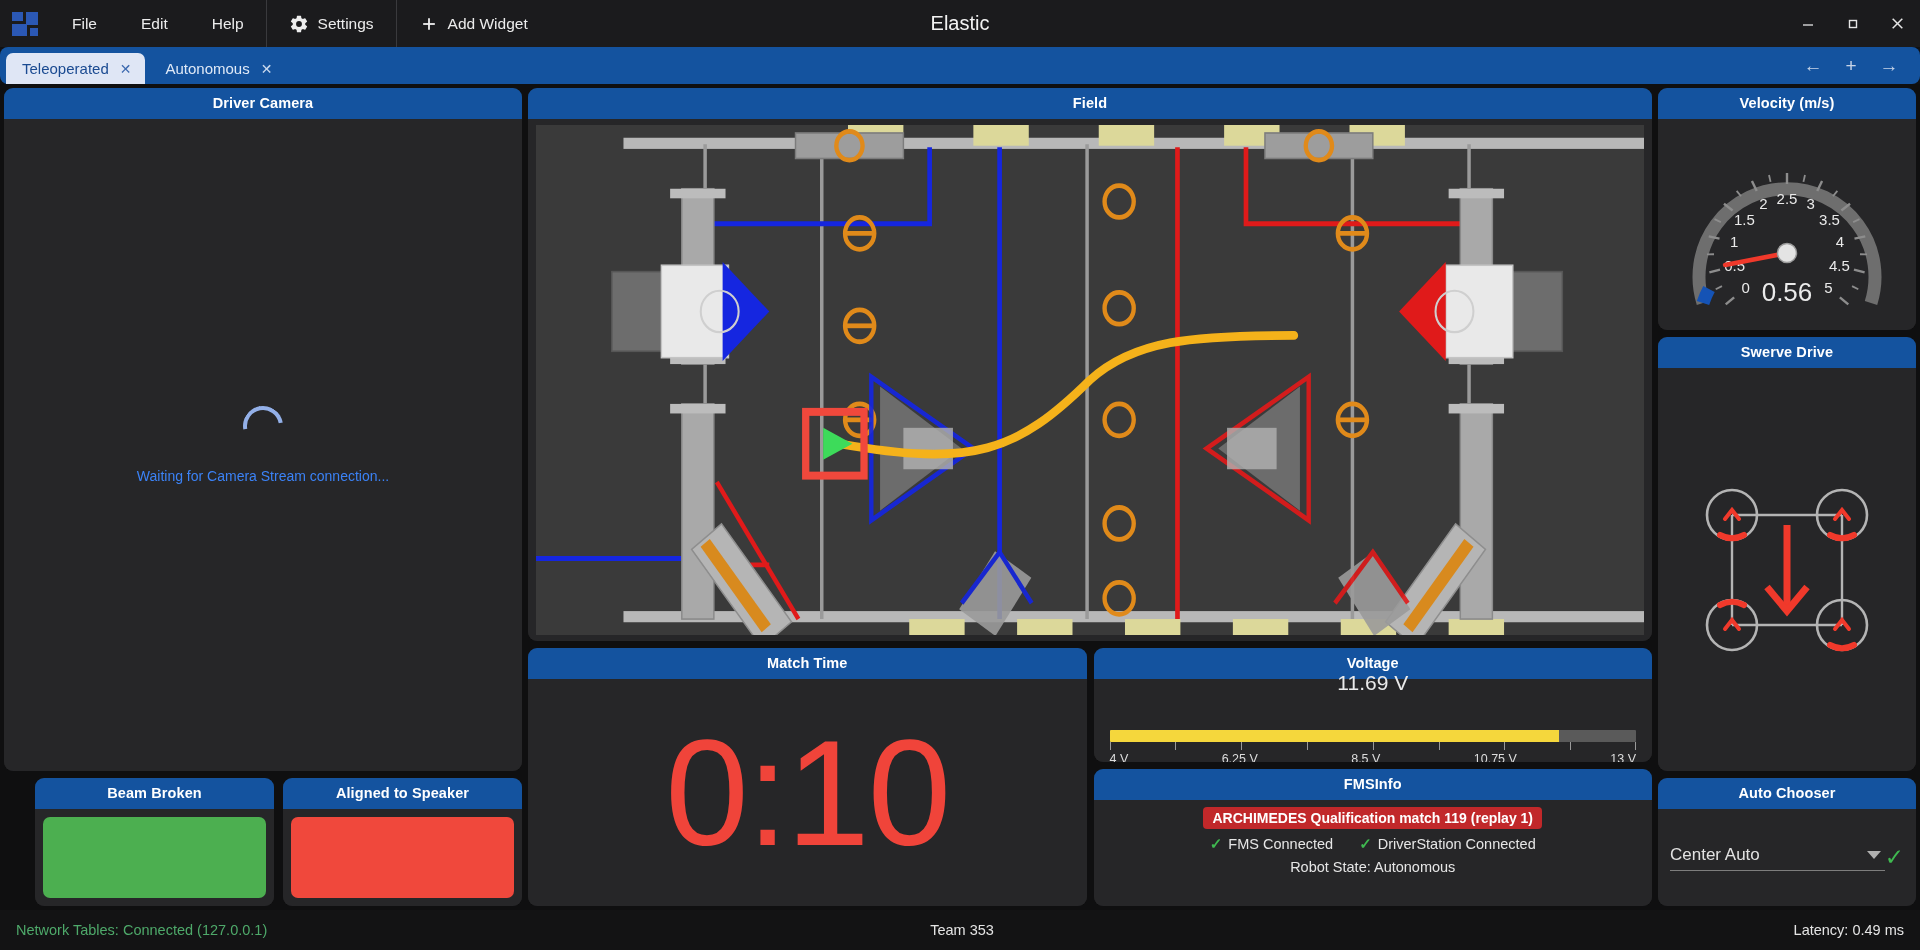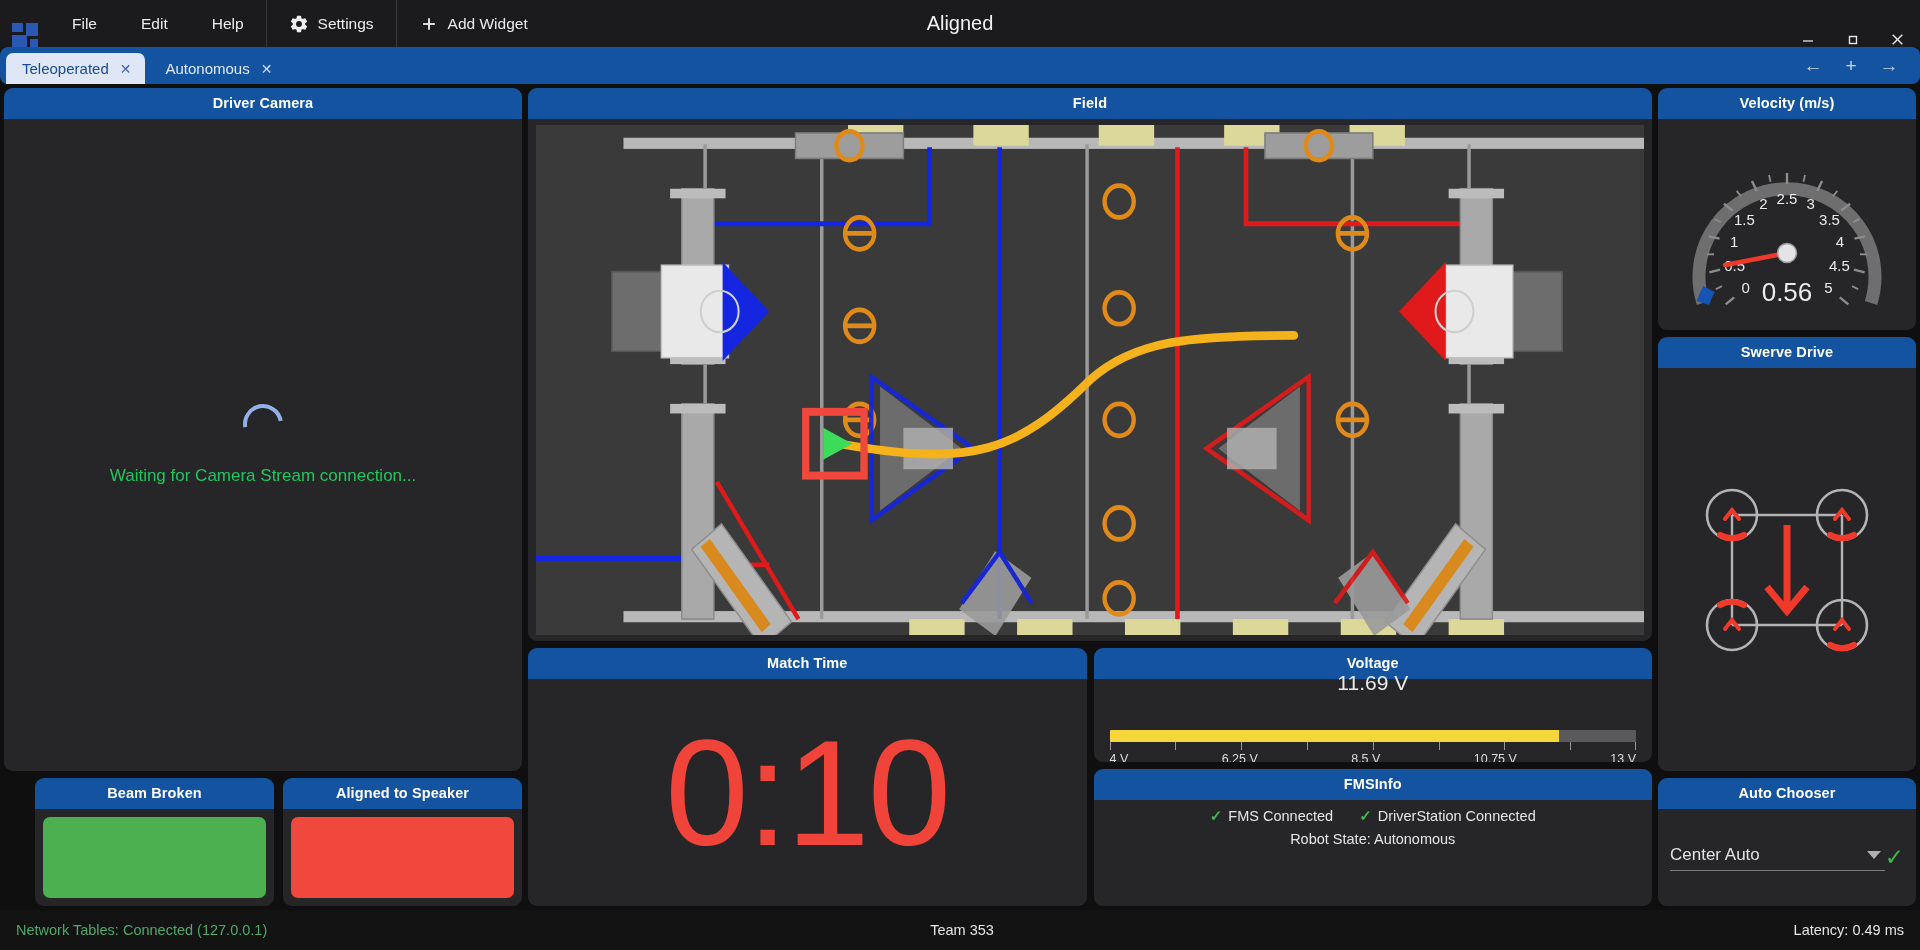--- a/index.html
+++ b/index.html
@@ -6,21 +6,21 @@
   html,body {
     width:1920px; height:950px; overflow:hidden;
     background:#0f0f10;
     font-family:"Liberation Sans", sans-serif;
     color:#e8e8e8;
   }
   #app { width:1920px; height:950px; display:flex; flex-direction:column; background:#111112; }
 
   
   .titlebar {
-    height:47px; background:#1b1b1d; display:flex; align-items:flex-end;
+    height:47px; background:#1b1b1d; display:flex; align-items:center;
     position:relative; flex:0 0 47px;
   }
   .logo-wrap { width:50px; display:flex; align-items:center; justify-content:center; }
   .logo { width:26px; height:24px; position:relative; }
   .logo i { position:absolute; background:#2b58b5; }
   .logo i:nth-child(1){ left:0; top:0; width:11px; height:9px;}
   .logo i:nth-child(2){ left:14px; top:0; width:12px; height:13px;}
   .logo i:nth-child(3){ left:0; top:12px; width:15px; height:12px;}
   .logo i:nth-child(4){ left:18px; top:16px; width:8px; height:8px;}
 
@@ -76,21 +76,21 @@
   .wbody { flex:1 1 auto; position:relative; min-height:0; display:flex; }
 
   
   .cam { flex:1; display:flex; flex-direction:column; align-items:center; justify-content:center;
          background:#262628; gap:22px; }
   .spinner {
     width:40px; height:40px; border-radius:50%;
     border:4px solid #93b0e8; border-right-color:transparent; border-bottom-color:transparent;
     transform:rotate(35deg);
   }
-  .cam-text { font-size:17px; color:#22c55e; }
+  .cam-text { font-size:14px; color:#3b82f6; }
 
   
   .bool-row { display:flex; gap:9px; flex:0 0 128px;padding-left:31px; }
   .bool-w { flex:1; }
   .bool-fill { margin:8px; border-radius:7px; flex:1; }
 
   
   .field-body { background:#262628; padding:6px 8px; }
   .field-canvas { flex:1; position:relative; background:#3a3a3a; overflow:hidden; }
 
@@ -177,21 +177,21 @@
     <div class="menu-item menu-sep-l">
       <span class="menu-ico">
         <svg width="20" height="20" viewBox="0 0 24 24" fill="none" stroke="#ededed" stroke-width="2.2">
           <line x1="12" y1="5" x2="12" y2="19"></line>
             <line x1="5" y1="12" x2="19" y2="12"></line>
         </svg>
       </span>
       <span>Add Widget</span>
     </div>
 
-    <div class="app-title">Aligned</div>
+    <div class="app-title">Elastic</div>
 
     <div class="wincontrols">
       <div class="wbtn">
         <svg width="14" height="14" viewBox="0 0 14 14" stroke="#e6e6e6" stroke-width="1.3">
             <line x1="2" y1="8" x2="12" y2="8"></line>
           </svg>
       </div>
       <div class="wbtn">
         <svg width="14" height="14" viewBox="0 0 14 14" stroke="#e6e6e6" fill="none" stroke-width="1.4">
             <rect x="3.5" y="3.5" width="7" height="7"></rect>
@@ -426,20 +426,21 @@
                   <span>10.75 V</span>
                   <span>13 V</span>
                 </div>
               </div>
             </div>
           </div>
 
           <div class="widget" style="flex:1 1 auto;">
             <div class="wtitle">FMSInfo</div>
             <div class="wbody fms-body">
+              <div class="fms-match">ARCHIMEDES Qualification match 119 (replay 1)</div>
               <div class="fms-row">
                 <span>
                   <span class="chk">✓</span><span>FMS Connected</span>
                 </span>
                 <span>
                   <span class="chk">✓</span><span>DriverStation Connected</span>
                 </span>
               </div>
               <div class="fms-state">Robot State: Autonomous</div>
             </div>

